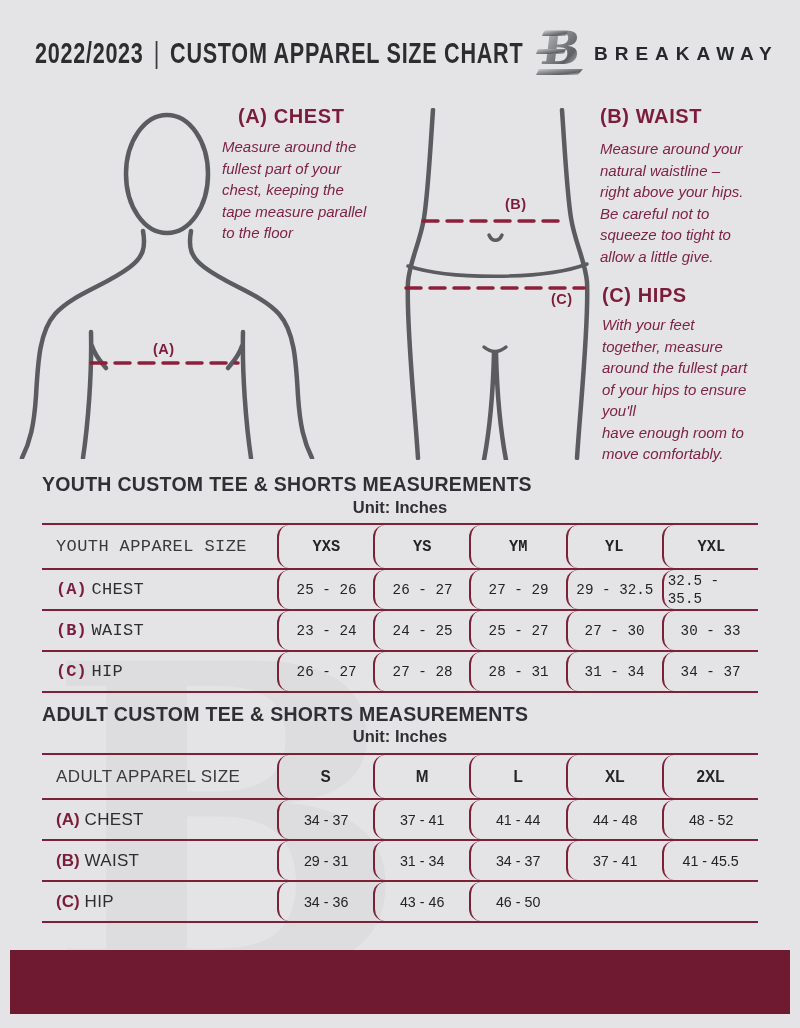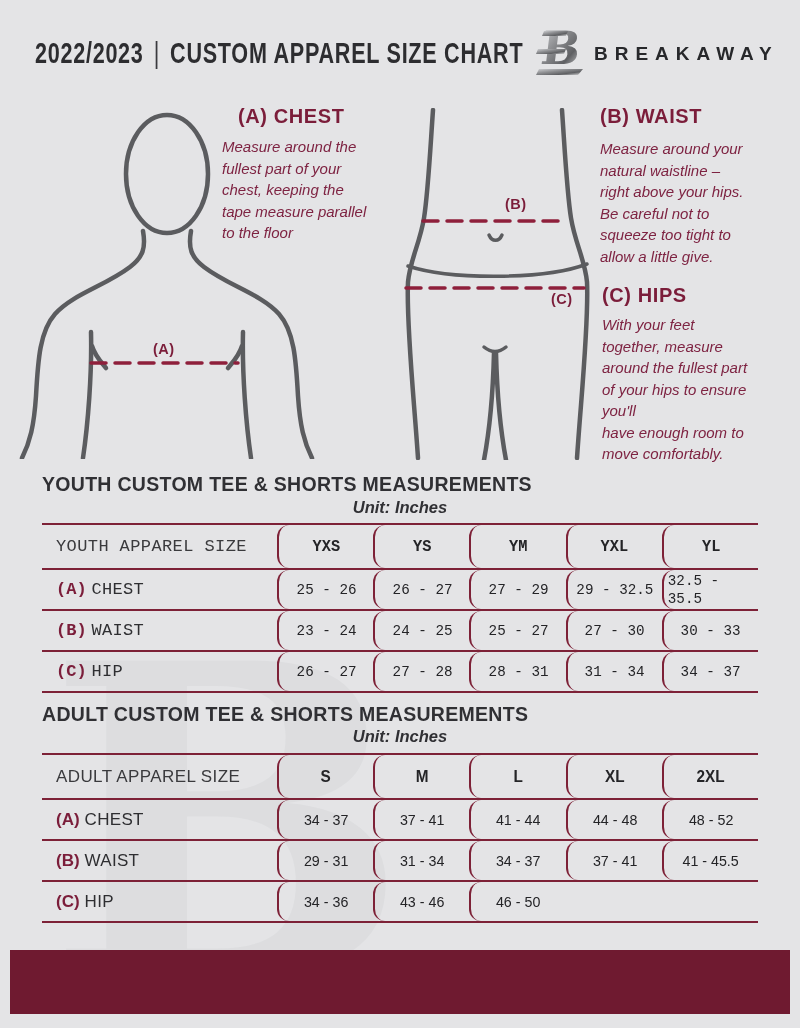--- a/index.html
+++ b/index.html
@@ -51,21 +51,21 @@
     position:absolute;z-index:1;color:#7e2342;font-style:italic;
     font-size:15px;line-height:21.5px;white-space:pre-line;
   }
   
   .tbl-title{
     position:absolute;left:42px;width:716px;text-align:left;z-index:1;
     font-size:19.5px;font-weight:bold;color:#303034;letter-spacing:.3px;
   }
   .tbl-subtitle{
     position:absolute;left:42px;width:716px;text-align:center;z-index:1;
-    font-size:16.5px;font-weight:bold;font-style:italic;color:#303034;
+    font-size:16.5px;font-weight:bold;color:#303034;
   }
   .size-table{position:absolute;left:42px;width:716px;z-index:1;border-top:2px solid var(--border);}
   .trow{
     display:grid;grid-template-columns:235px 1fr 1fr 1fr 1fr 1fr;
     border-bottom:2px solid var(--border);height:39px;
   }
   .trow.thead{height:43px;}
   .cell{display:flex;align-items:center;justify-content:center;overflow:hidden;}
   .cell:not(:first-child){border-left:2px solid var(--border);border-radius:12px;}
   .cell .ctext{font-size:15.5px;color:var(--cellink);transform:scaleX(0.92);}
@@ -172,24 +172,24 @@
         <div class="cell head">
           <span class="ctext">YXS</span>
         </div>
         <div class="cell head">
           <span class="ctext">YS</span>
         </div>
         <div class="cell head">
           <span class="ctext">YM</span>
         </div>
         <div class="cell head">
+          <span class="ctext">YL</span>
+        </div>
+        <div class="cell head">
           <span class="ctext">YXL</span>
-        </div>
-        <div class="cell head">
-          <span class="ctext">YL</span>
         </div>
       </div>
       <div class="trow">
         <div class="cell label">
           <span class="prefix">(A)</span>
           <span class="rlabel">CHEST</span>
         </div>
         <div class="cell val">
           <span class="ctext">25 - 26</span>
         </div>

